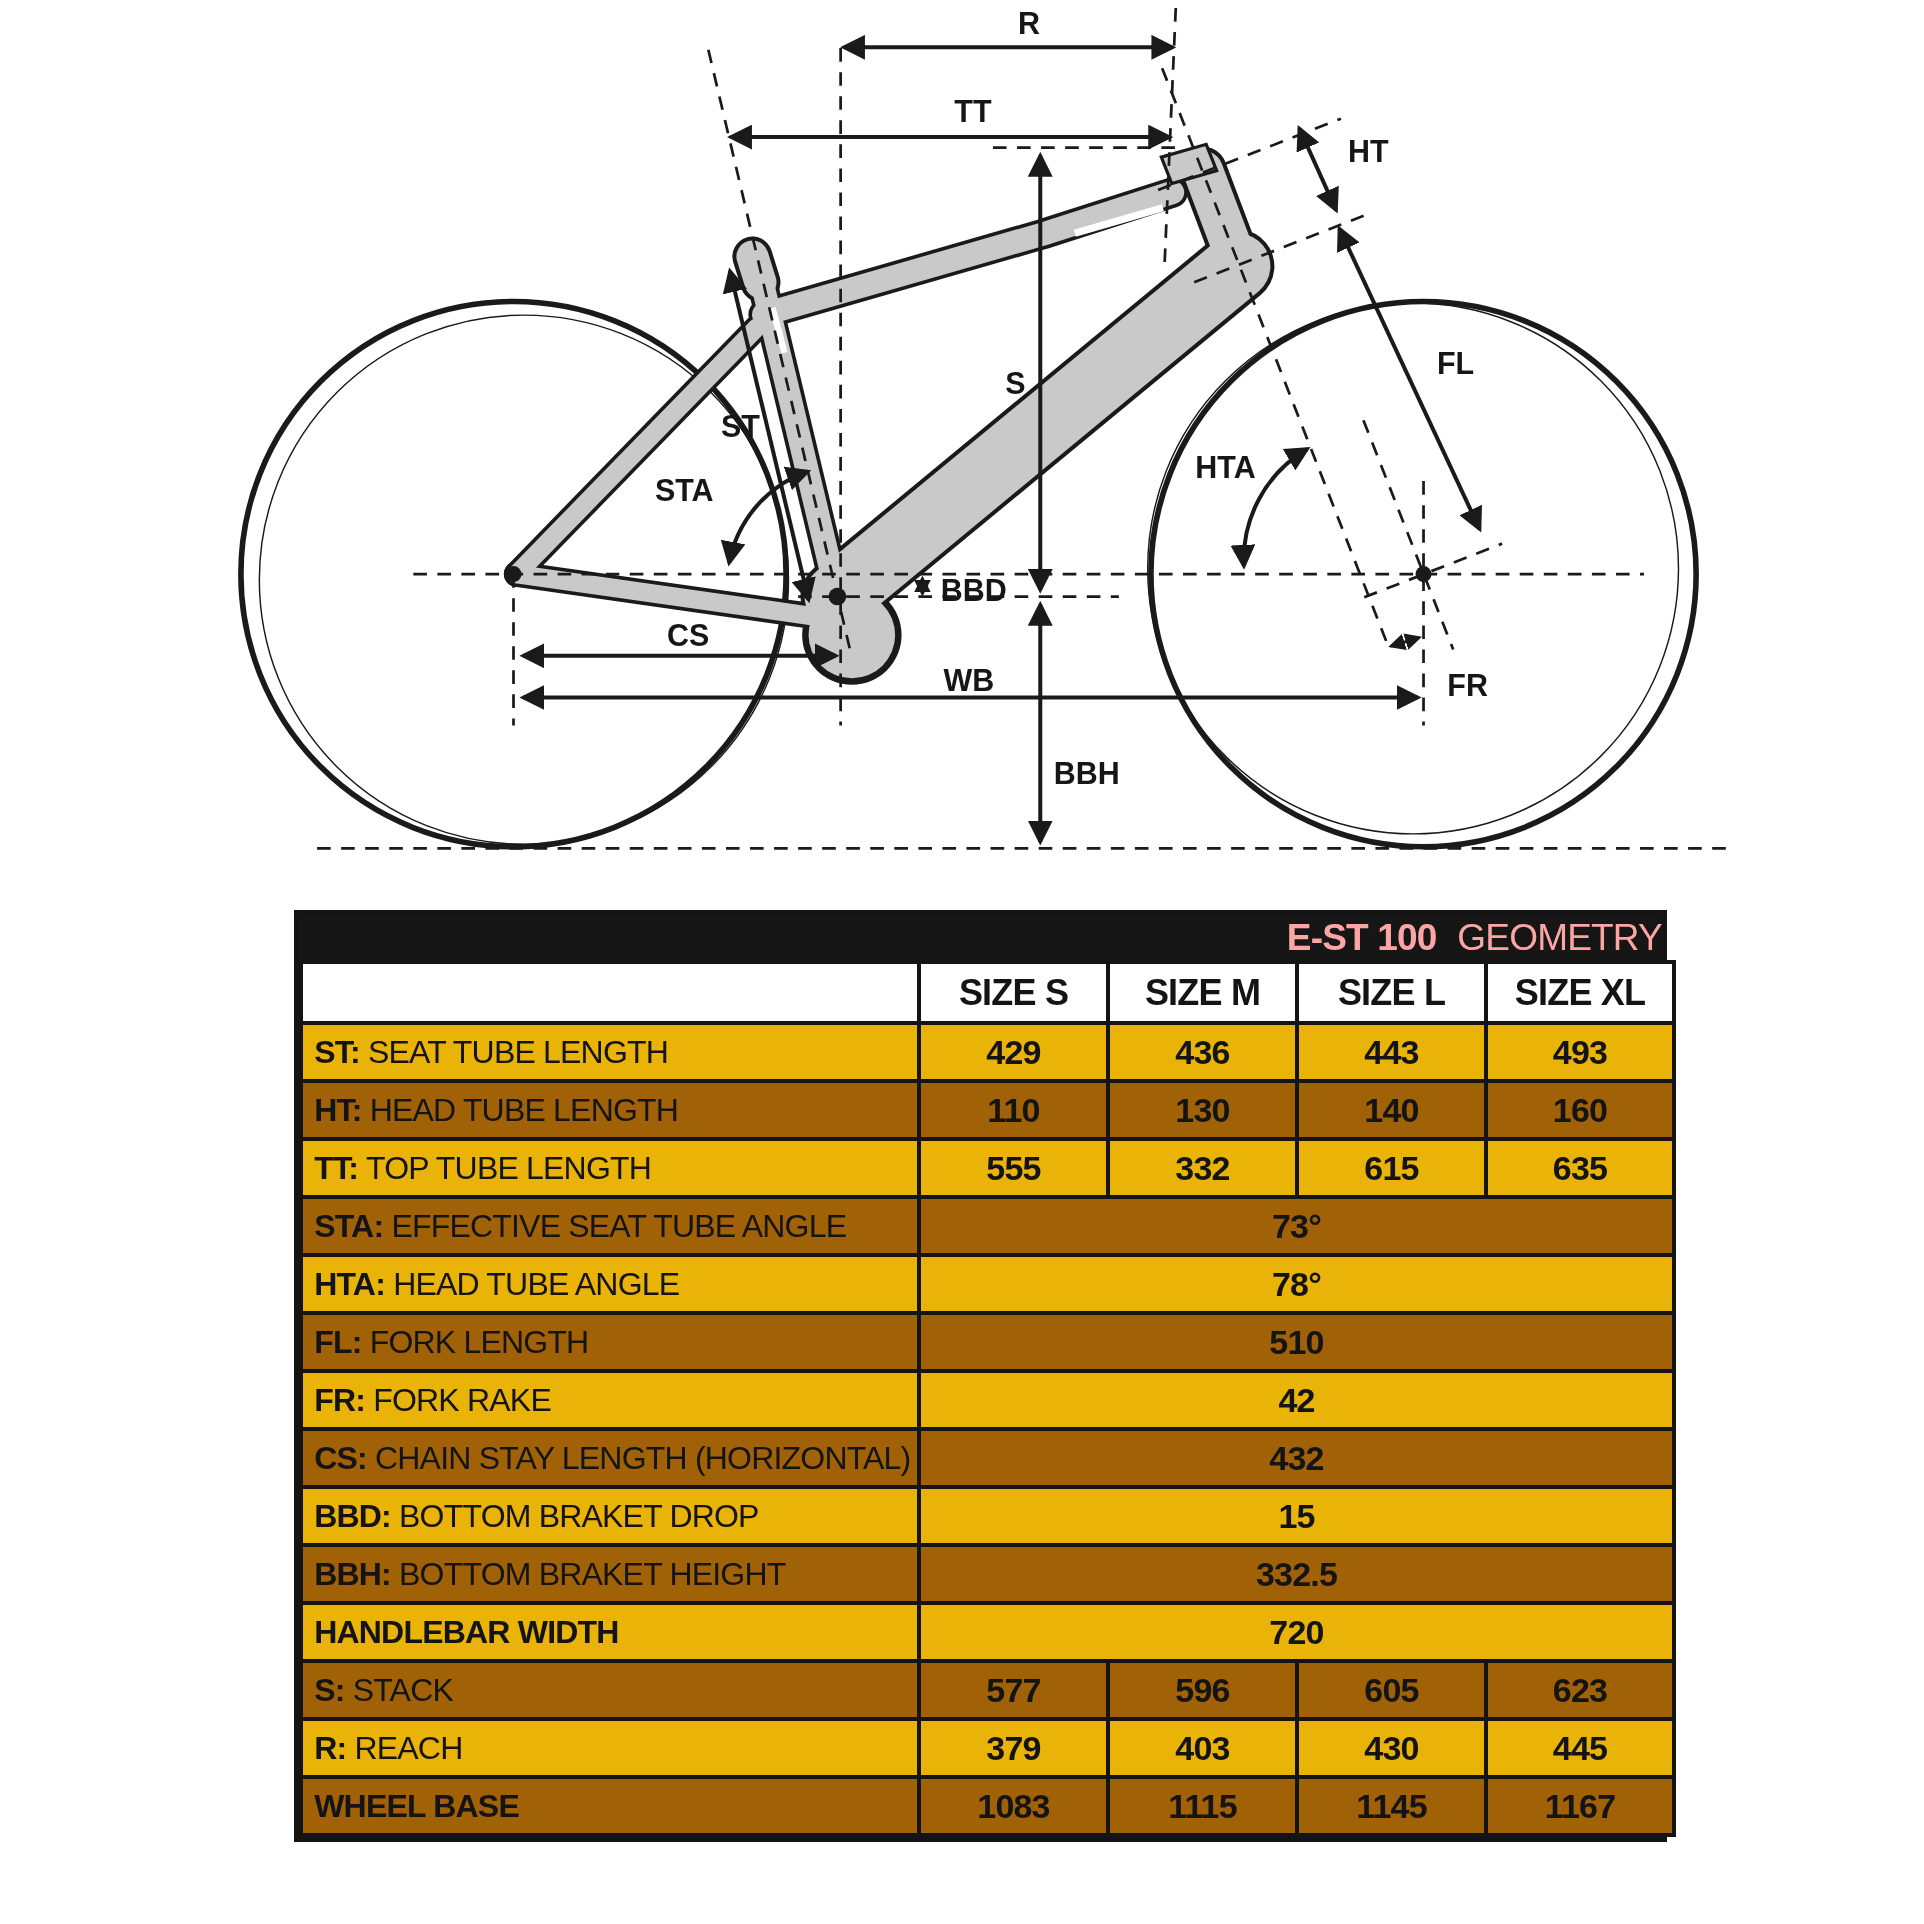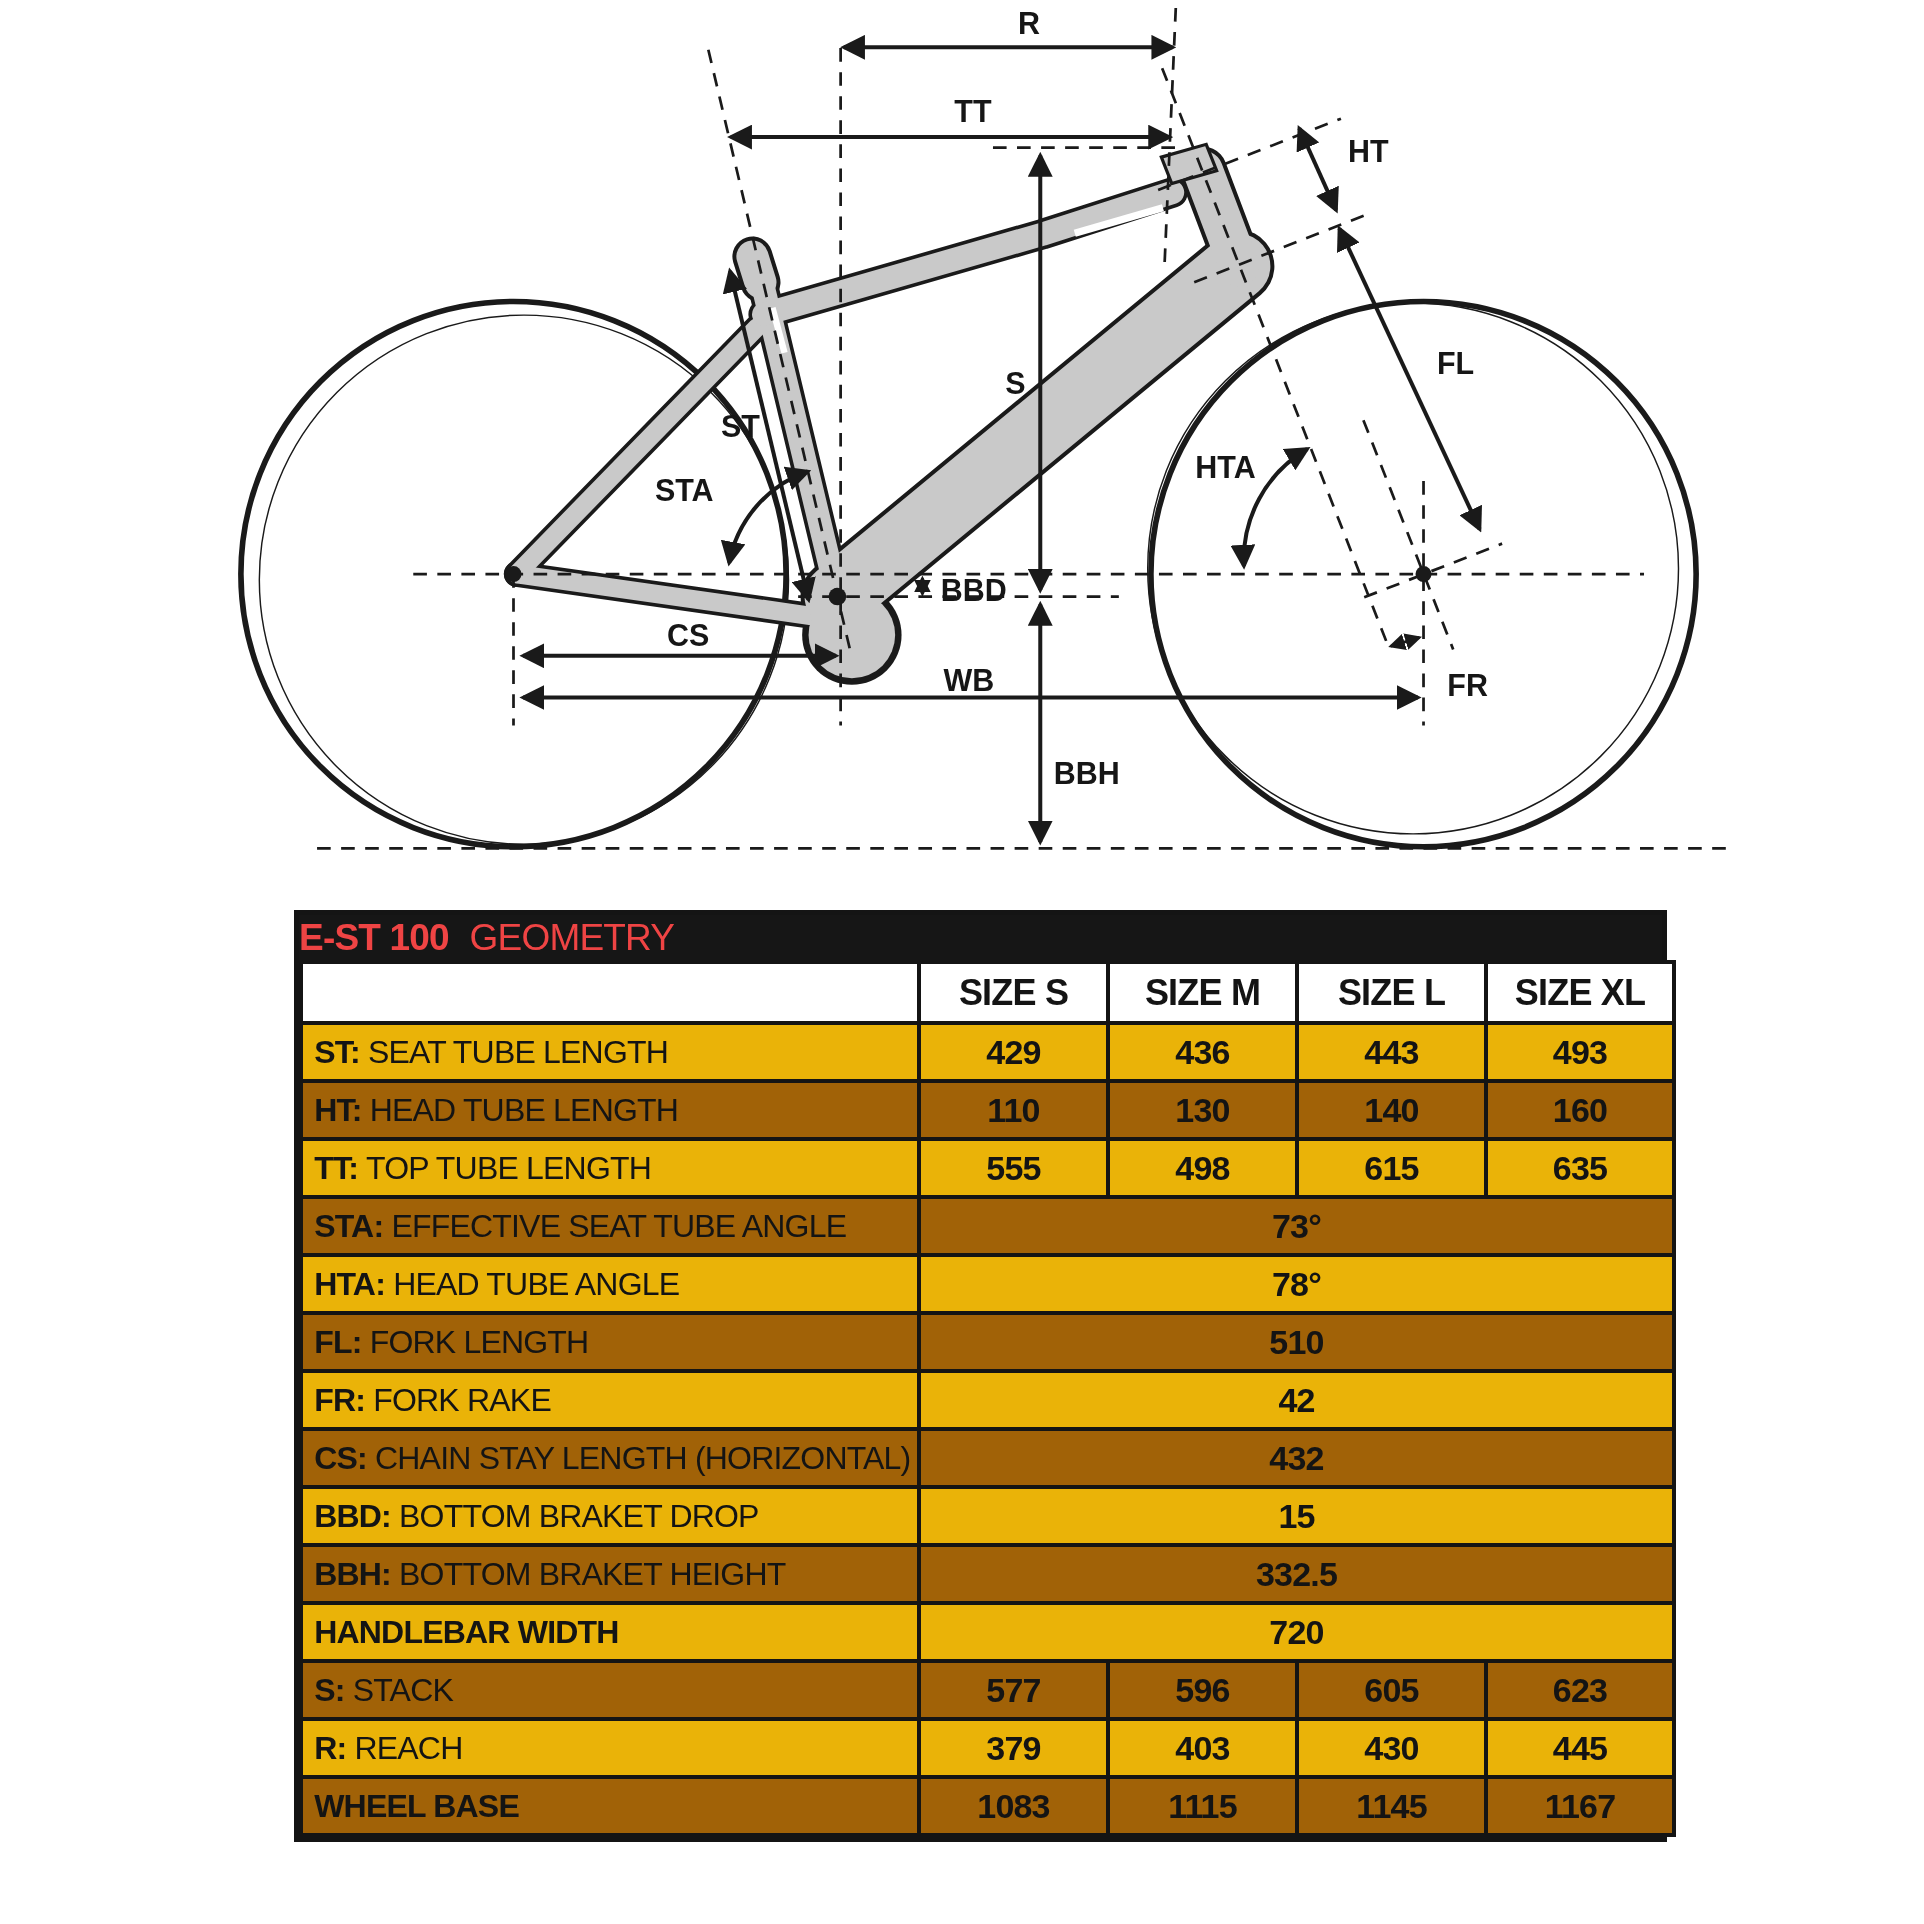--- a/index.html
+++ b/index.html
@@ -4,21 +4,21 @@
 <style>
   html,body{margin:0;padding:0;background:#ffffff;}
   #stage{position:relative;width:1925px;height:1925px;background:#ffffff;
          font-family:"Liberation Sans",sans-serif;overflow:hidden;}
   #diagram{position:absolute;left:0;top:0;}
   svg text{font-family:"Liberation Sans",sans-serif;font-weight:700;fill:#161616;}
 
   
   #spec{position:absolute;left:294px;top:910px;width:1373px;border:5.6px solid #141414;
         box-sizing:border-box;background:#fff;}
-  #spec-titlebar{background:#161616;color:#ef4444;height:45px;line-height:45px;text-align:left;
+  #spec-titlebar{background:#161616;color:#fca5a5;height:45px;line-height:45px;text-align:right;
         font-size:37px;letter-spacing:-0.8px;white-space:nowrap;}
   #spec-titlebar .t-bold{font-weight:800;}
   #spec-titlebar .t-reg{font-weight:400;margin-left:11.2px;}
   table#spec-table{border-collapse:collapse;table-layout:fixed;width:100%;}
   #spec-table th,#spec-table td{border:4.8px solid #141414;box-sizing:border-box;
         overflow:hidden;white-space:nowrap;}
   #spec-table thead th{height:61px;font-size:36px;font-weight:800;letter-spacing:-0.8px;
         text-align:center;background:#fff;color:#141414;}
   #spec-table tbody tr{height:58px;}
   #spec-table tbody tr.g{background:#eab308;}
@@ -170,21 +170,21 @@
           <tr class="w">
             <td class="lbl"><b>HT: </b>HEAD TUBE LENGTH</td>
             <td class="val">110</td>
             <td class="val">130</td>
             <td class="val">140</td>
             <td class="val">160</td>
           </tr>
           <tr class="g">
             <td class="lbl"><b>TT: </b>TOP TUBE LENGTH</td>
             <td class="val">555</td>
-            <td class="val">498</td>
+            <td class="val">332</td>
             <td class="val">615</td>
             <td class="val">635</td>
           </tr>
           <tr class="w">
             <td class="lbl"><b>STA: </b>EFFECTIVE SEAT TUBE ANGLE</td>
             <td class="val" colspan="4">73°</td>
           </tr>
           <tr class="g">
             <td class="lbl"><b>HTA: </b>HEAD TUBE ANGLE</td>
             <td class="val" colspan="4">78°</td>

